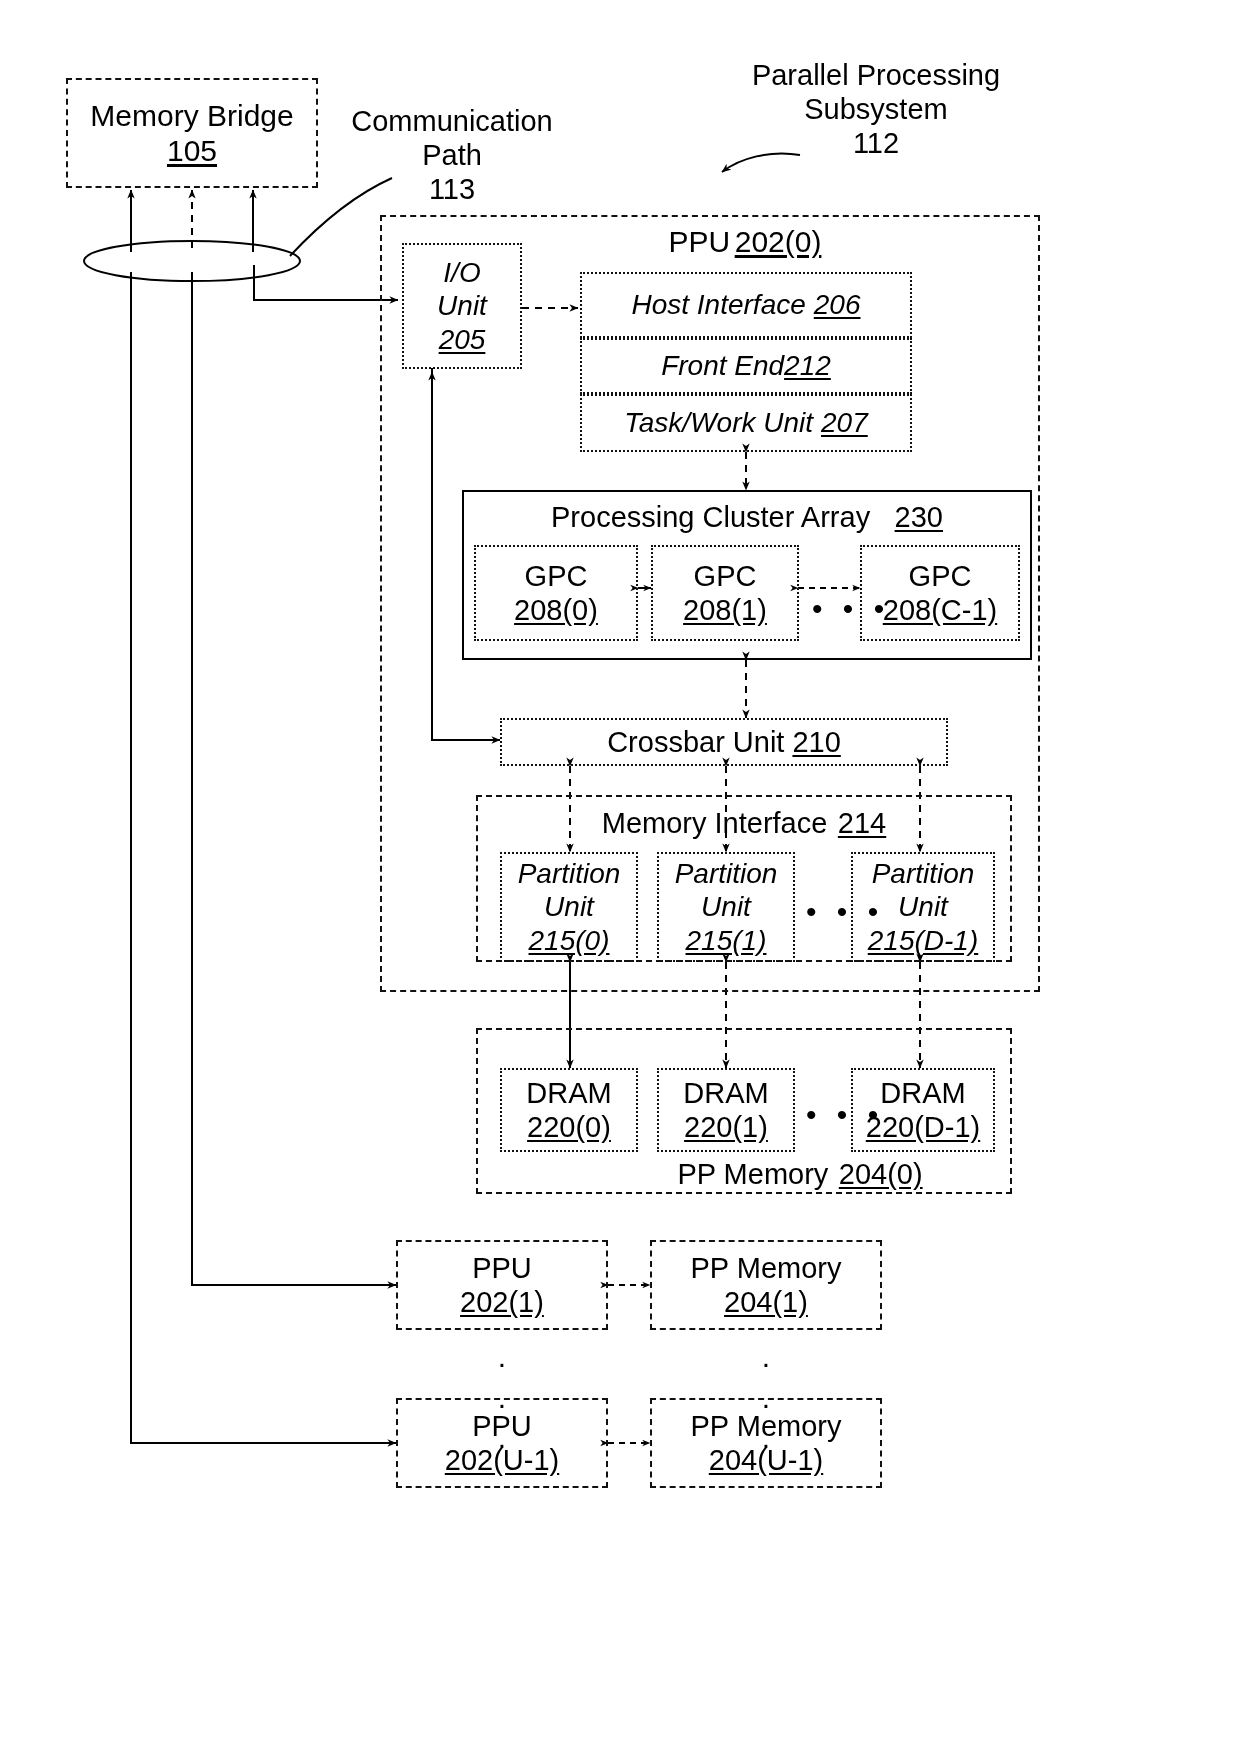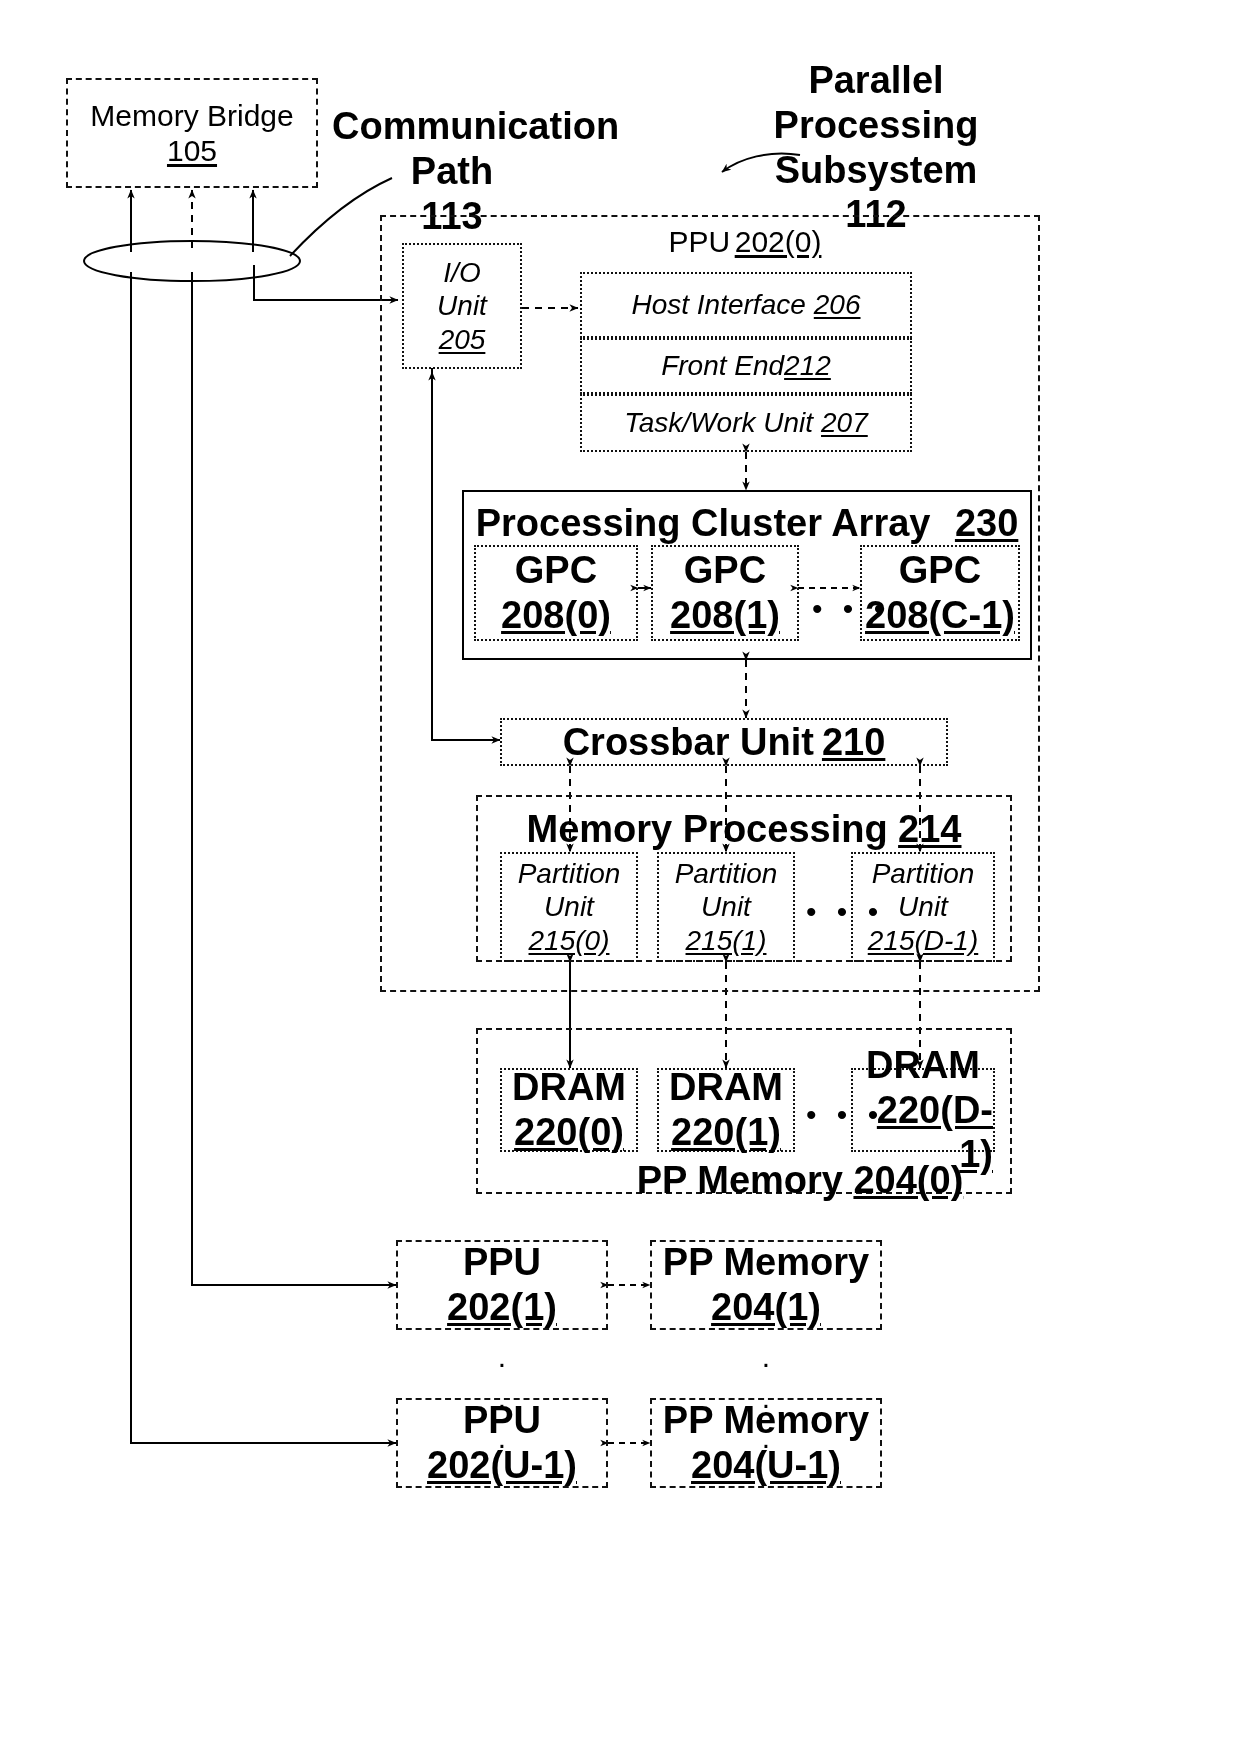--- a/index.html
+++ b/index.html
@@ -13,21 +13,21 @@
 
   .box{position:absolute;box-sizing:border-box;display:flex;flex-direction:column;
        align-items:center;justify-content:center;text-align:center;background:transparent;}
   .solid{border:2px solid #000;}
   .dashed{border:2px dashed #111;}
   .dotted{border:2px dotted #111;}
 
   .lbl{display:block;line-height:1.18;}
   .u{text-decoration:underline;text-underline-offset:3px;text-align:right;}
   .t28{font-size:28px;font-style:italic;}
-  .t29{font-size:38px;font-weight:bold;}
+  .t29{font-size:29px;}
   .t30{font-size:30px;}
 
   .freetext{position:absolute;text-align:center;line-height:1.22;}
 
   svg.overlay{position:absolute;left:0;top:0;width:1240px;height:1744px;pointer-events:none;}
 
   .dots{position:absolute;font-size:30px;letter-spacing:6px;color:#000;}
   .vdots{position:absolute;font-size:30px;line-height:0.62;text-align:center;}
 </style>
 </head>
@@ -151,21 +151,21 @@
     <span class="lbl t29 u">208(C-1)</span>
   </div>
 
   <div class="box dotted" style="left:500px;top:718px;width:448px;height:48px;flex-direction:row;">
     <span class="t29">Crossbar Unit</span>
     <span class="t29 u" style="margin-left:8px;">210</span>
   </div>
 
   <div class="box dashed" style="left:476px;top:795px;width:536px;height:167px;justify-content:flex-start;"></div>
   <div class="freetext" style="left:486px;top:806px;width:516px;">
-    <span class="t29">Memory Processing</span>
+    <span class="t29">Memory Interface</span>
     <span class="t29 u" style="margin-left:6px;">214</span>
   </div>
 
   <div class="box dotted" style="left:500px;top:852px;width:138px;height:110px;">
     <span class="lbl t28">Partition</span>
     <span class="lbl t28">Unit</span>
     <span class="lbl t28 u">215(0)</span>
   </div>
   <div class="box dotted" style="left:657px;top:852px;width:138px;height:110px;">
     <span class="lbl t28">Partition</span>

